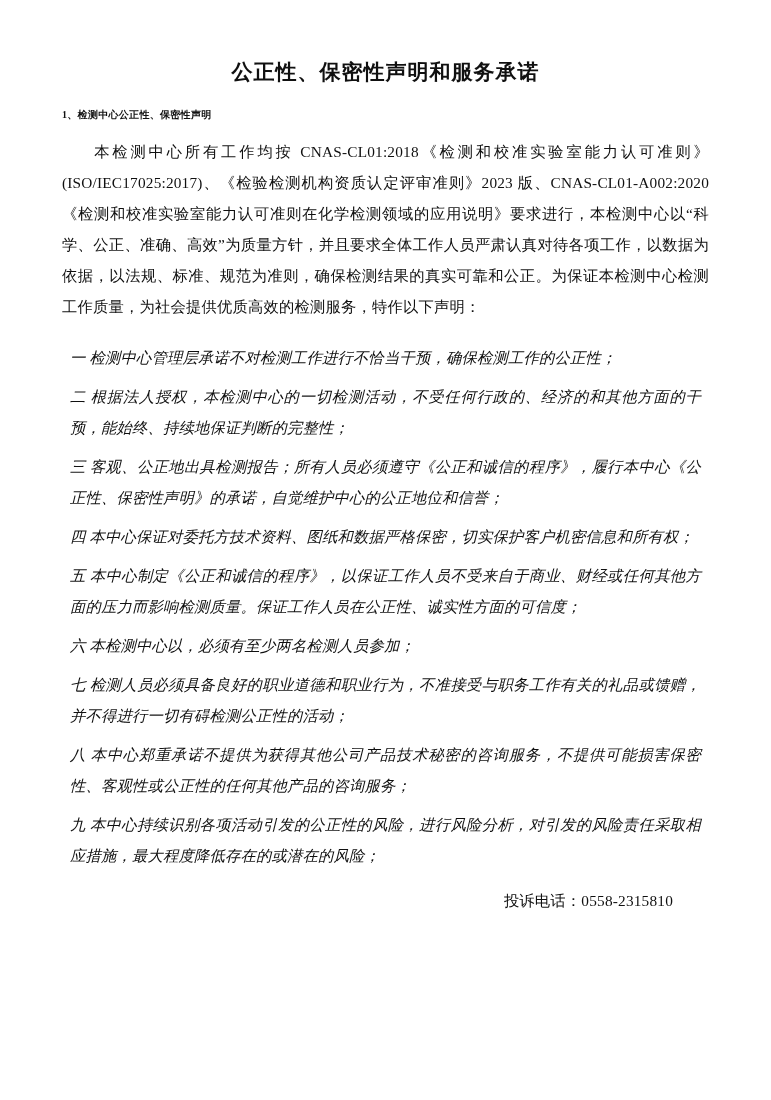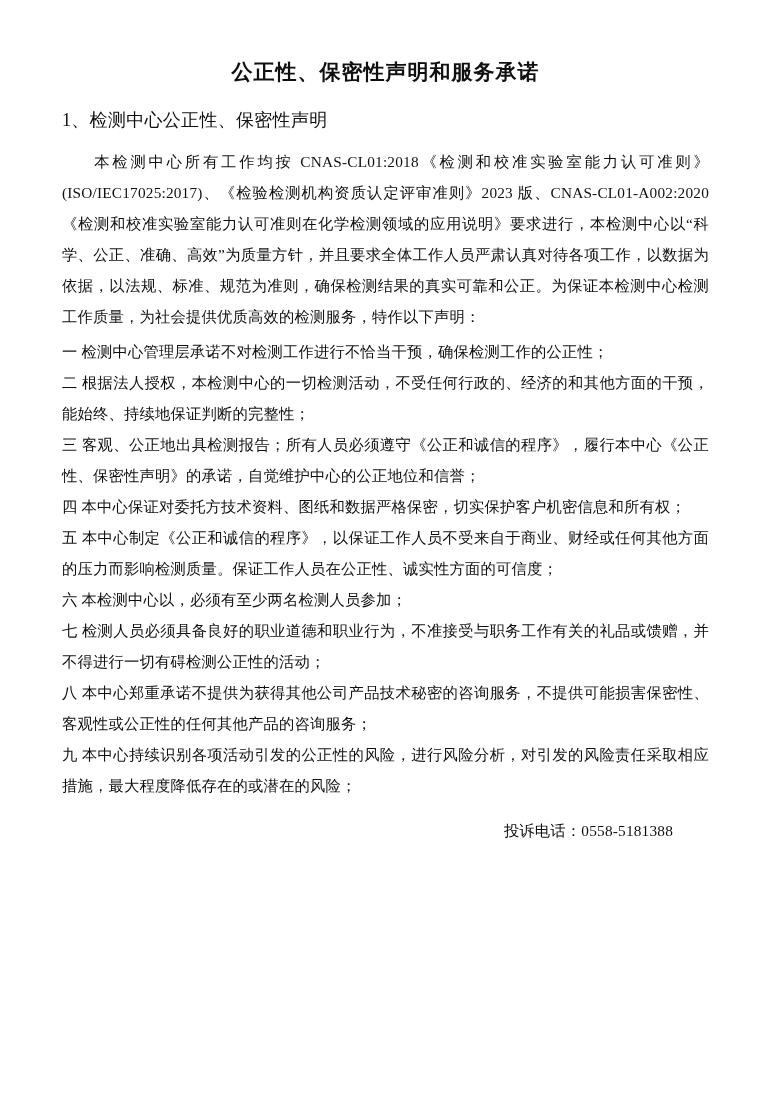--- a/index.html
+++ b/index.html
@@ -24,43 +24,44 @@
   }
   .doc-title {
     text-align: center;
     font-size: 21px;
     font-weight: bold;
     letter-spacing: 1px;
     margin: 12px 0 22px 0;
     font-family: "Liberation Serif", "DejaVu Serif", serif;
   }
   .section-heading {
-    font-size: 18px;
-    font-weight: normal;
+    font-size: 10px;
+    font-weight: bold;
     margin: 0 0 14px 0;
     letter-spacing: 0.3px;
   }
   .para {
     font-size: 15.3px;
     line-height: 31px;
     text-align: justify;
     text-justify: inter-ideograph;
-    margin: 0 0 0 0;
+    margin: 0 0 8px 0;
     letter-spacing: 0.2px;
   }
   .para.indent {
     text-indent: 2.1em;
   }
   .clause {
     font-size: 15.3px;
     line-height: 31px;
     text-align: justify;
     text-justify: inter-ideograph;
-    margin: 0;
+    margin: 8px;
     letter-spacing: 0.2px;
+    font-style: italic;
   }
   .contact {
     font-size: 15.3px;
     line-height: 31px;
     text-align: right;
     margin-top: 14px;
     padding-right: 36px;
     letter-spacing: 0.2px;
   }
   .spacer-sm { height: 4px; }
@@ -81,15 +82,15 @@
   <p class="clause">一 检测中心管理层承诺不对检测工作进行不恰当干预，确保检测工作的公正性；</p>
   <p class="clause">二 根据法人授权，本检测中心的一切检测活动，不受任何行政的、经济的和其他方面的干预，能始终、持续地保证判断的完整性；</p>
   <p class="clause">三 客观、公正地出具检测报告；所有人员必须遵守《公正和诚信的程序》，履行本中心《公正性、保密性声明》的承诺，自觉维护中心的公正地位和信誉；</p>
   <p class="clause">四 本中心保证对委托方技术资料、图纸和数据严格保密，切实保护客户机密信息和所有权；</p>
   <p class="clause">五 本中心制定《公正和诚信的程序》，以保证工作人员不受来自于商业、财经或任何其他方面的压力而影响检测质量。保证工作人员在公正性、诚实性方面的可信度；</p>
   <p class="clause">六 本检测中心以，必须有至少两名检测人员参加；</p>
   <p class="clause">七 检测人员必须具备良好的职业道德和职业行为，不准接受与职务工作有关的礼品或馈赠，并不得进行一切有碍检测公正性的活动；</p>
   <p class="clause">八 本中心郑重承诺不提供为获得其他公司产品技术秘密的咨询服务，不提供可能损害保密性、客观性或公正性的任何其他产品的咨询服务；</p>
   <p class="clause">九 本中心持续识别各项活动引发的公正性的风险，进行风险分析，对引发的风险责任采取相应措施，最大程度降低存在的或潜在的风险；</p>
 
-  <p class="contact">投诉电话：0558-5181388</p>
+  <p class="contact">投诉电话：0558-2315810</p>
 
 </div>
 
 </body></html>

